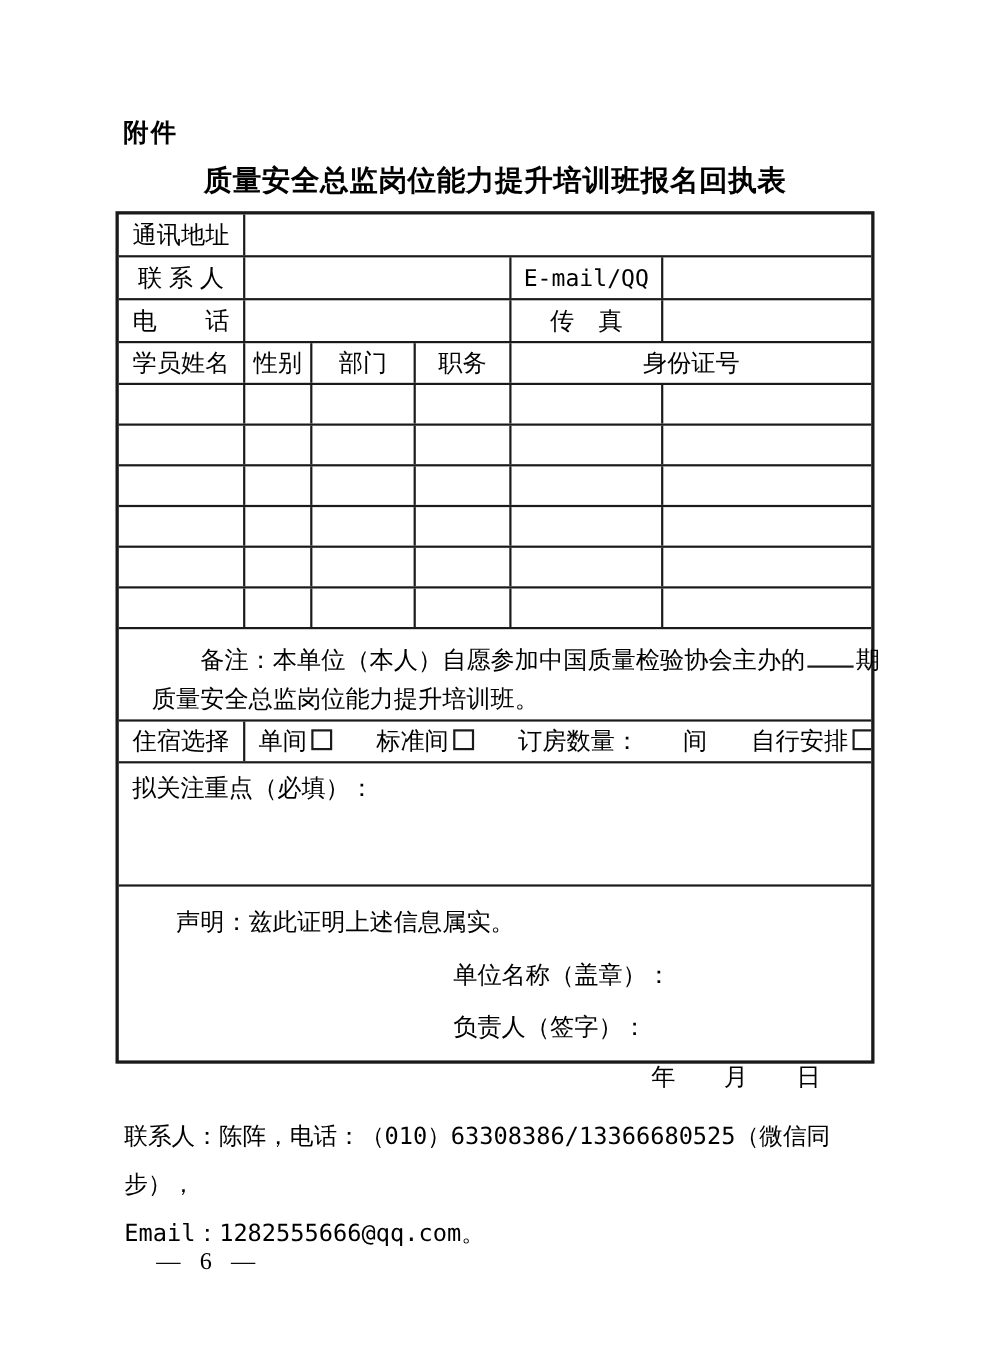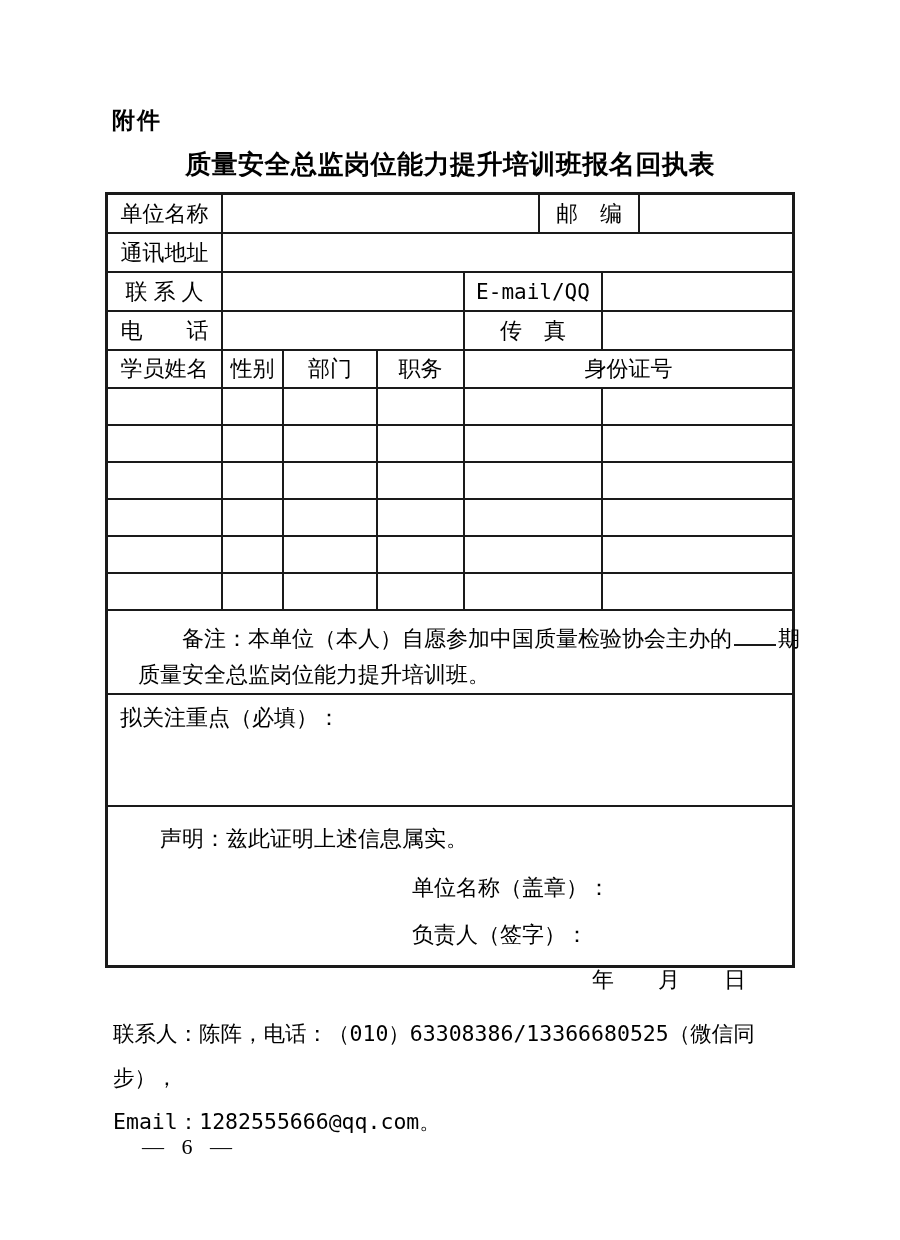--- a/index.html
+++ b/index.html
@@ -73,26 +73,20 @@
 </head>
 <body>
 
 <div class="page">
 
   <div class="attachment">附件</div>
   <h1 class="title">质量安全总监岗位能力提升培训班报名回执表</h1>
 
   <div class="form-table">
 
-    <div class="row h39">
-      <div class="cell w115">单位名称</div>
-      <div class="cell flex1"></div>
-      <div class="cell w100">邮　编</div>
-      <div class="cell w152"></div>
-    </div>
 
     <div class="row h39">
       <div class="cell w115">通讯地址</div>
       <div class="cell flex1"></div>
     </div>
 
     <div class="row h39">
       <div class="cell w115">联 系 人</div>
       <div class="cell w242"></div>
       <div class="cell w138 mono">E-mail/QQ</div>
@@ -163,20 +157,30 @@
       <div class="cell flex1"></div>
     </div>
 
     <div class="row h84">
       <div class="block flex1">
         <div class="remark-line1"><span>备注：本单位（本人）自愿参加中国质量检验协会主办的</span><span class="blank-underline"></span><span>期</span></div>
         <div>质量安全总监岗位能力提升培训班。</div>
       </div>
     </div>
 
+    <div class="row h38">
+      <div class="cell w115">住宿选择</div>
+      <div class="cell flex1 accom-content">
+        <span class="opt"><span>单间</span><span class="cbx"></span></span>
+        <span class="opt"><span>标准间</span><span class="cbx"></span></span>
+        <span class="opt">订房数量：</span>
+        <span class="opt">间</span>
+        <span class="opt"><span>自行安排</span><span class="cbx"></span></span>
+      </div>
+    </div>
 
     <div class="row h112">
       <div class="cell flex1 focus-cell">拟关注重点（必填）：</div>
     </div>
 
     <div class="row h158">
       <div class="decl flex1">
         <div class="decl-line1">声明：兹此证明上述信息属实。</div>
         <div class="decl-line2">单位名称（盖章）：</div>
         <div class="decl-line3">负责人（签字）：</div>

